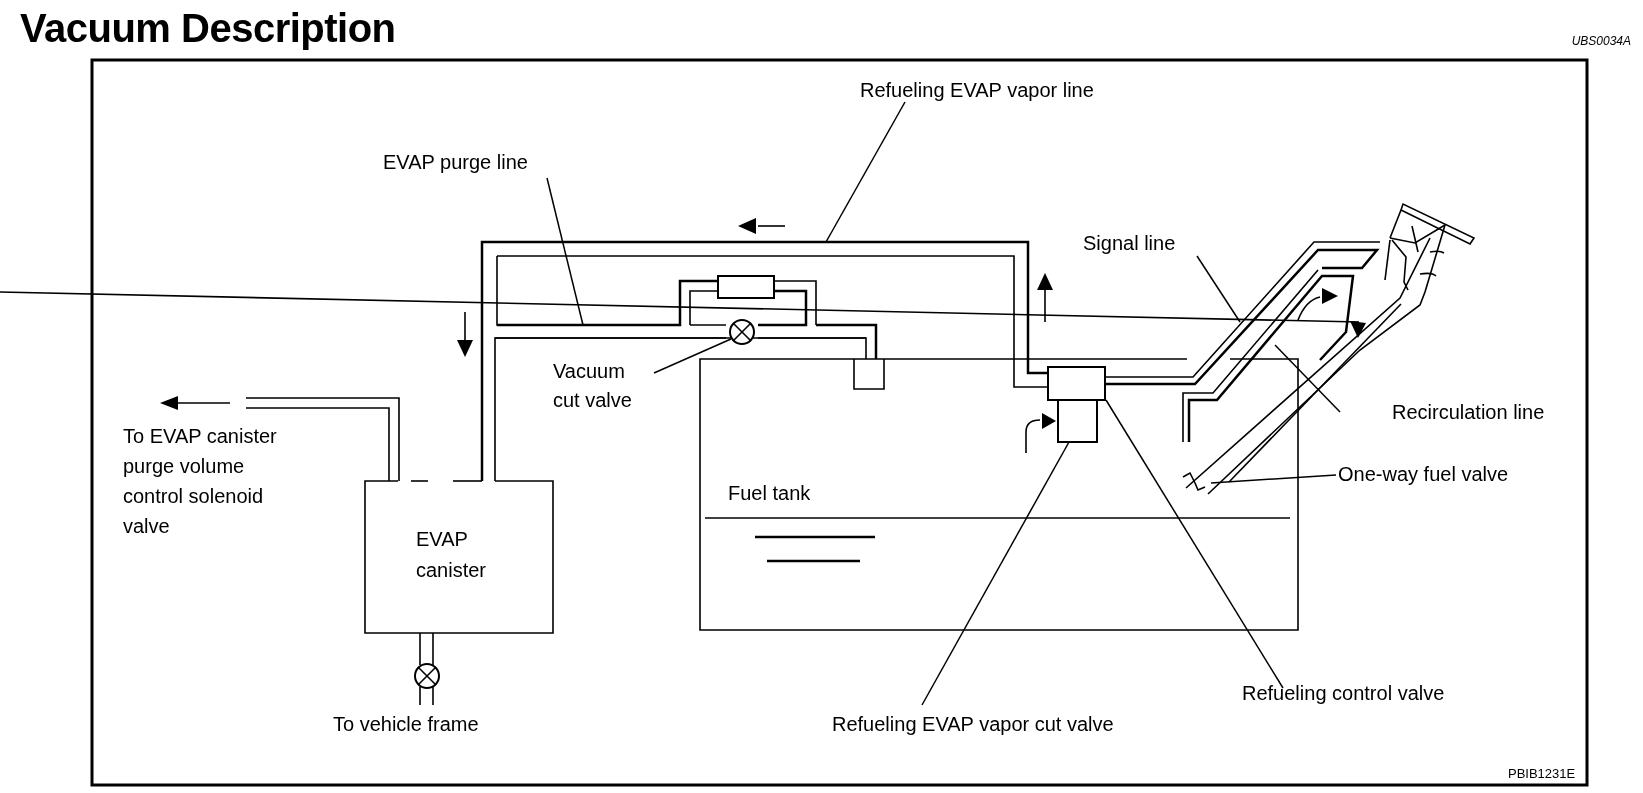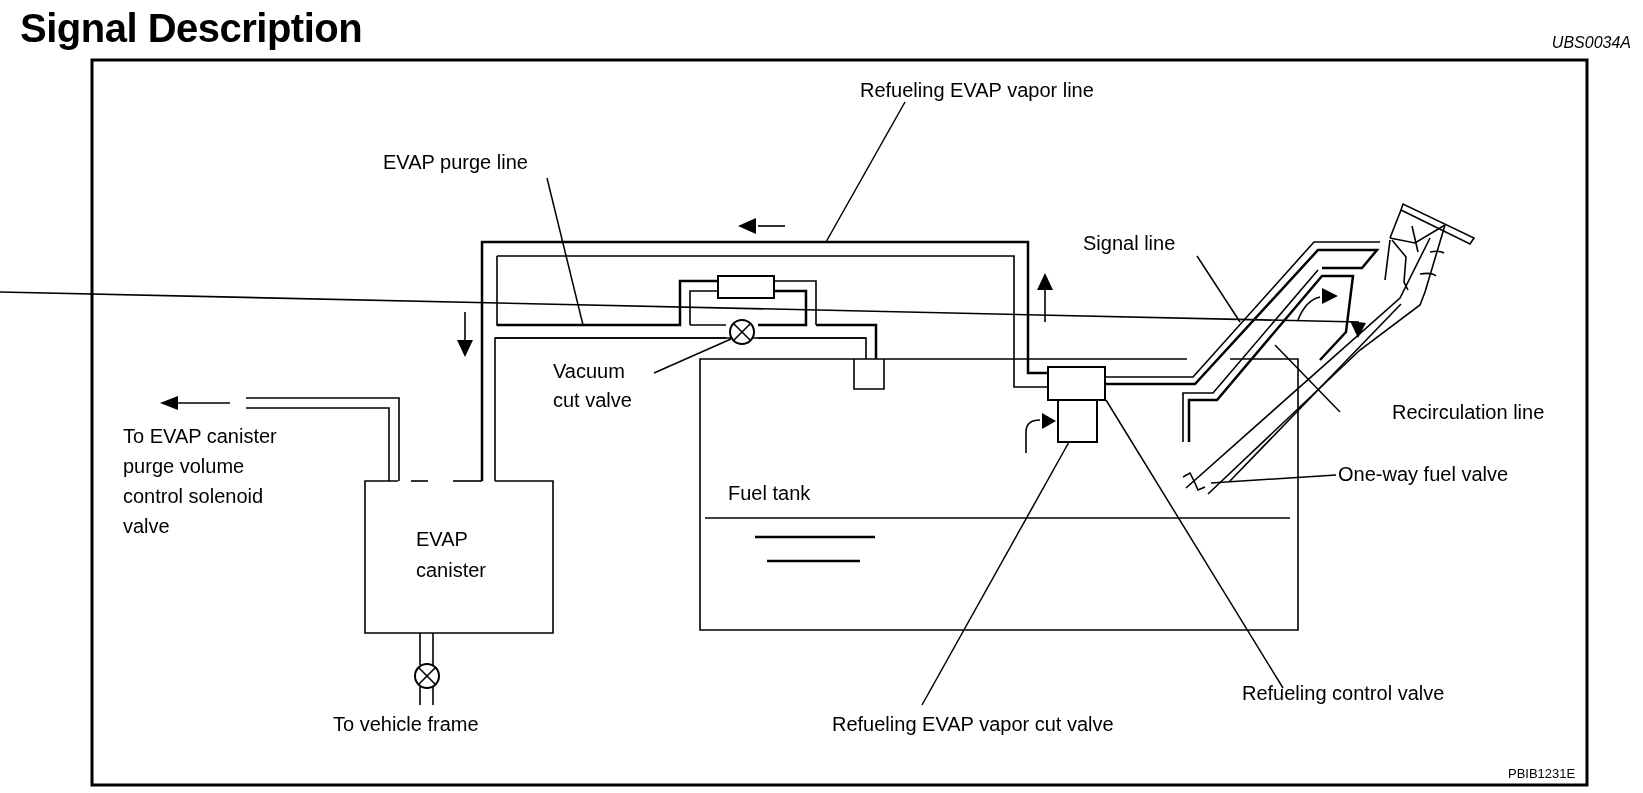--- a/index.html
+++ b/index.html
@@ -1,32 +1,32 @@
 <!DOCTYPE html>
 <html><head>
 <meta charset="utf-8">
 <style>
   html, body { margin:0; padding:0; background:#ffffff; }
   body { width:1643px; height:793px; position:relative; overflow:hidden; font-family:"Liberation Sans", sans-serif; color:#000; }
   .title { position:absolute; left:20px; top:6px; font-size:40px; font-weight:bold; letter-spacing:-0.5px; }
-  .code-top { position:absolute; right:12px; top:34px; font-size:16px; font-style:italic; }
+  .code-top { position:absolute; right:12px; top:34px; font-size:12px; font-style:italic; }
   svg.diagram { position:absolute; left:0; top:0; }
   svg text { font-family:"Liberation Sans", sans-serif; font-size:20px; fill:#000; }
   svg text.small { font-size:13px; }
   .pipe { fill:none; stroke:#000; stroke-width:2.5; }
   .thin { fill:none; stroke:#000; stroke-width:1.6; }
   .leader { fill:none; stroke:#000; stroke-width:1.5; }
   .box { fill:#fff; stroke:#000; stroke-width:2; }
   .frame { fill:none; stroke:#000; stroke-width:3; }
   .arrowhead { fill:#000; stroke:none; }
 </style>
 </head>
 <body>
 
-<div class="title">Signal Description</div>
+<div class="title">Vacuum Description</div>
 <div class="code-top">UBS0034A</div>
 
 <svg class="diagram" width="1643" height="793" viewBox="0 0 1643 793">
 
   <rect class="frame" x="92" y="60" width="1495" height="725"></rect>
 
   <g>
     <polyline class="thin" points="1187,359 700,359 700,630 1298,630 1298,359 1230,359"></polyline>
     <line class="thin" x1="705" y1="518" x2="1290" y2="518"></line>
     <line class="pipe" x1="755" y1="537" x2="875" y2="537"></line>

